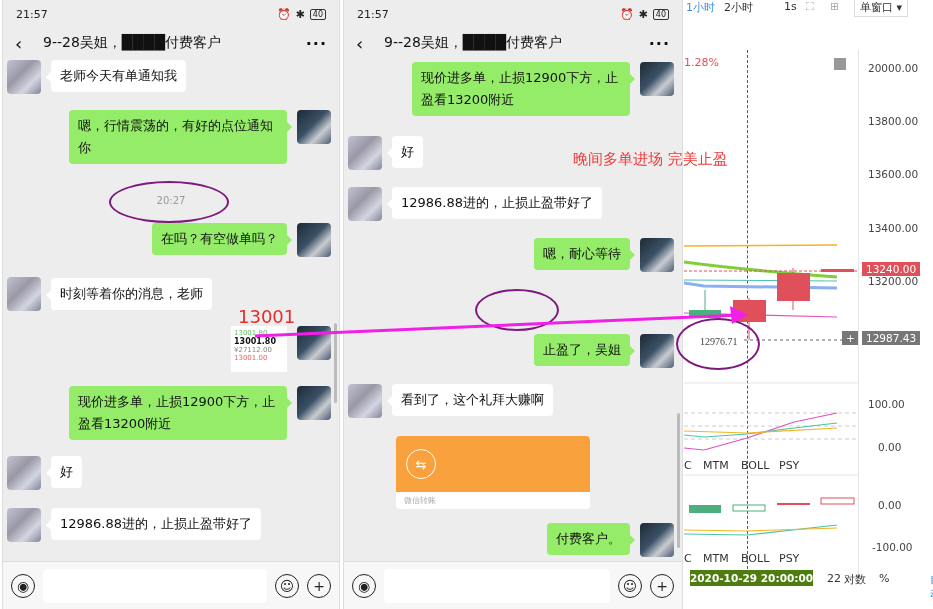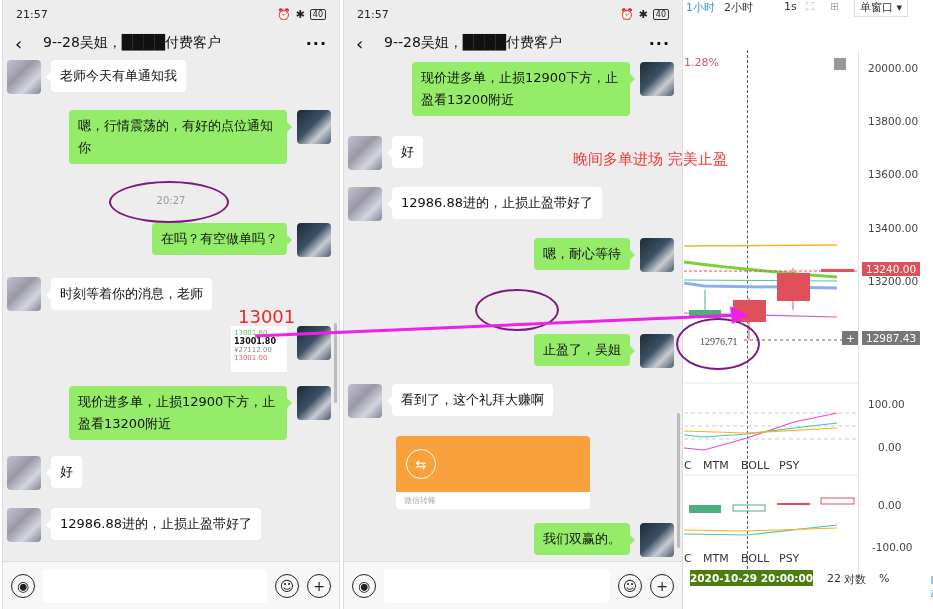--- a/index.html
+++ b/index.html
@@ -148,21 +148,21 @@
     </div>
     <div class="msg" style="left:52px;top:378px;">
       <div style="width:194px;background:#fff;border-radius:4px;overflow:hidden;">
         <div style="background:#f9a23d;height:56px;display:flex;align-items:center;padding:0 10px;color:#fff;">
           <div style="width:30px;height:30px;border:1.5px solid #fff;border-radius:50%;display:flex;align-items:center;justify-content:center;font-size:13px;margin-right:10px;">⇆</div>
         </div>
         <div style="font-size:8px;color:#aaa;padding:3px 8px;">微信转账</div>
       </div>
     </div>
     <div class="msg" style="right:8px;top:465px;">
-      <div class="bubble out" style="margin-right:10px;">我们双赢的。</div>
+      <div class="bubble out" style="margin-right:10px;">付费客户。</div>
       <div class="avatar me"></div>
     </div>
     <div class="scroll" style="top:355px;height:135px;"></div>
   </div>
   <div class="inputbar">
     <div class="circle-btn">◉</div>
     <div class="input-field"></div>
     <div class="circle-btn">☺</div>
     <div class="circle-btn">+</div>
   </div>

